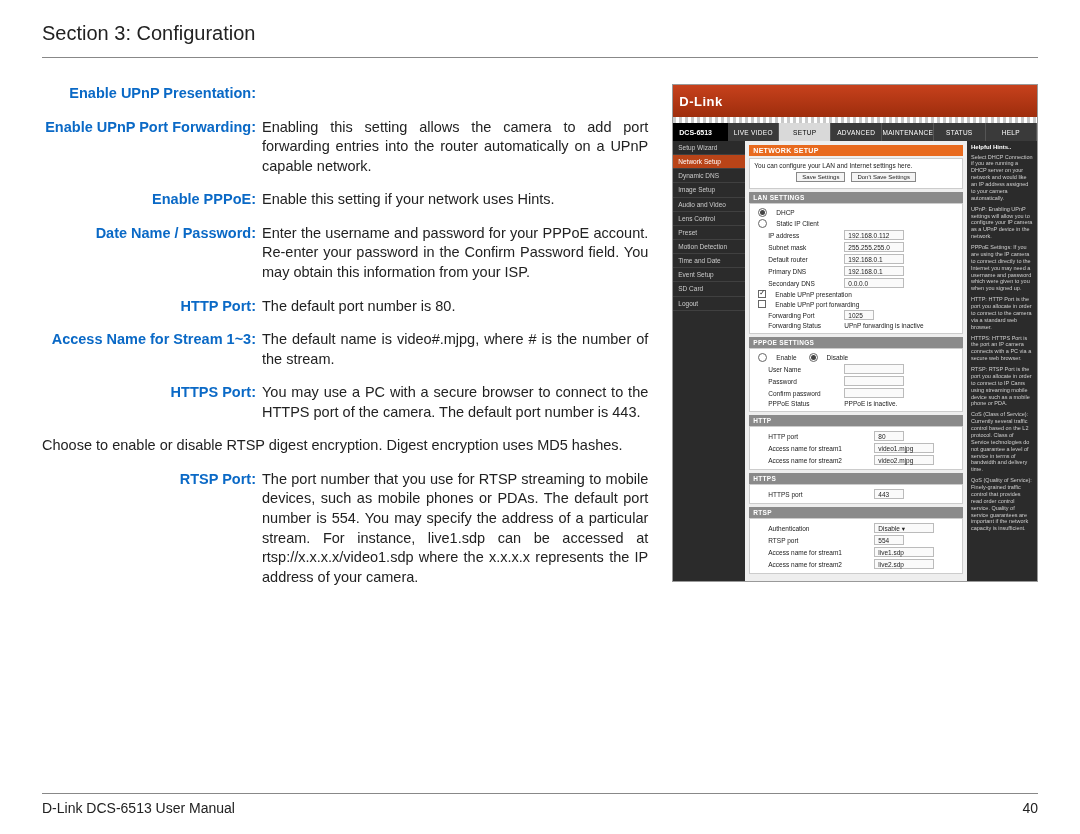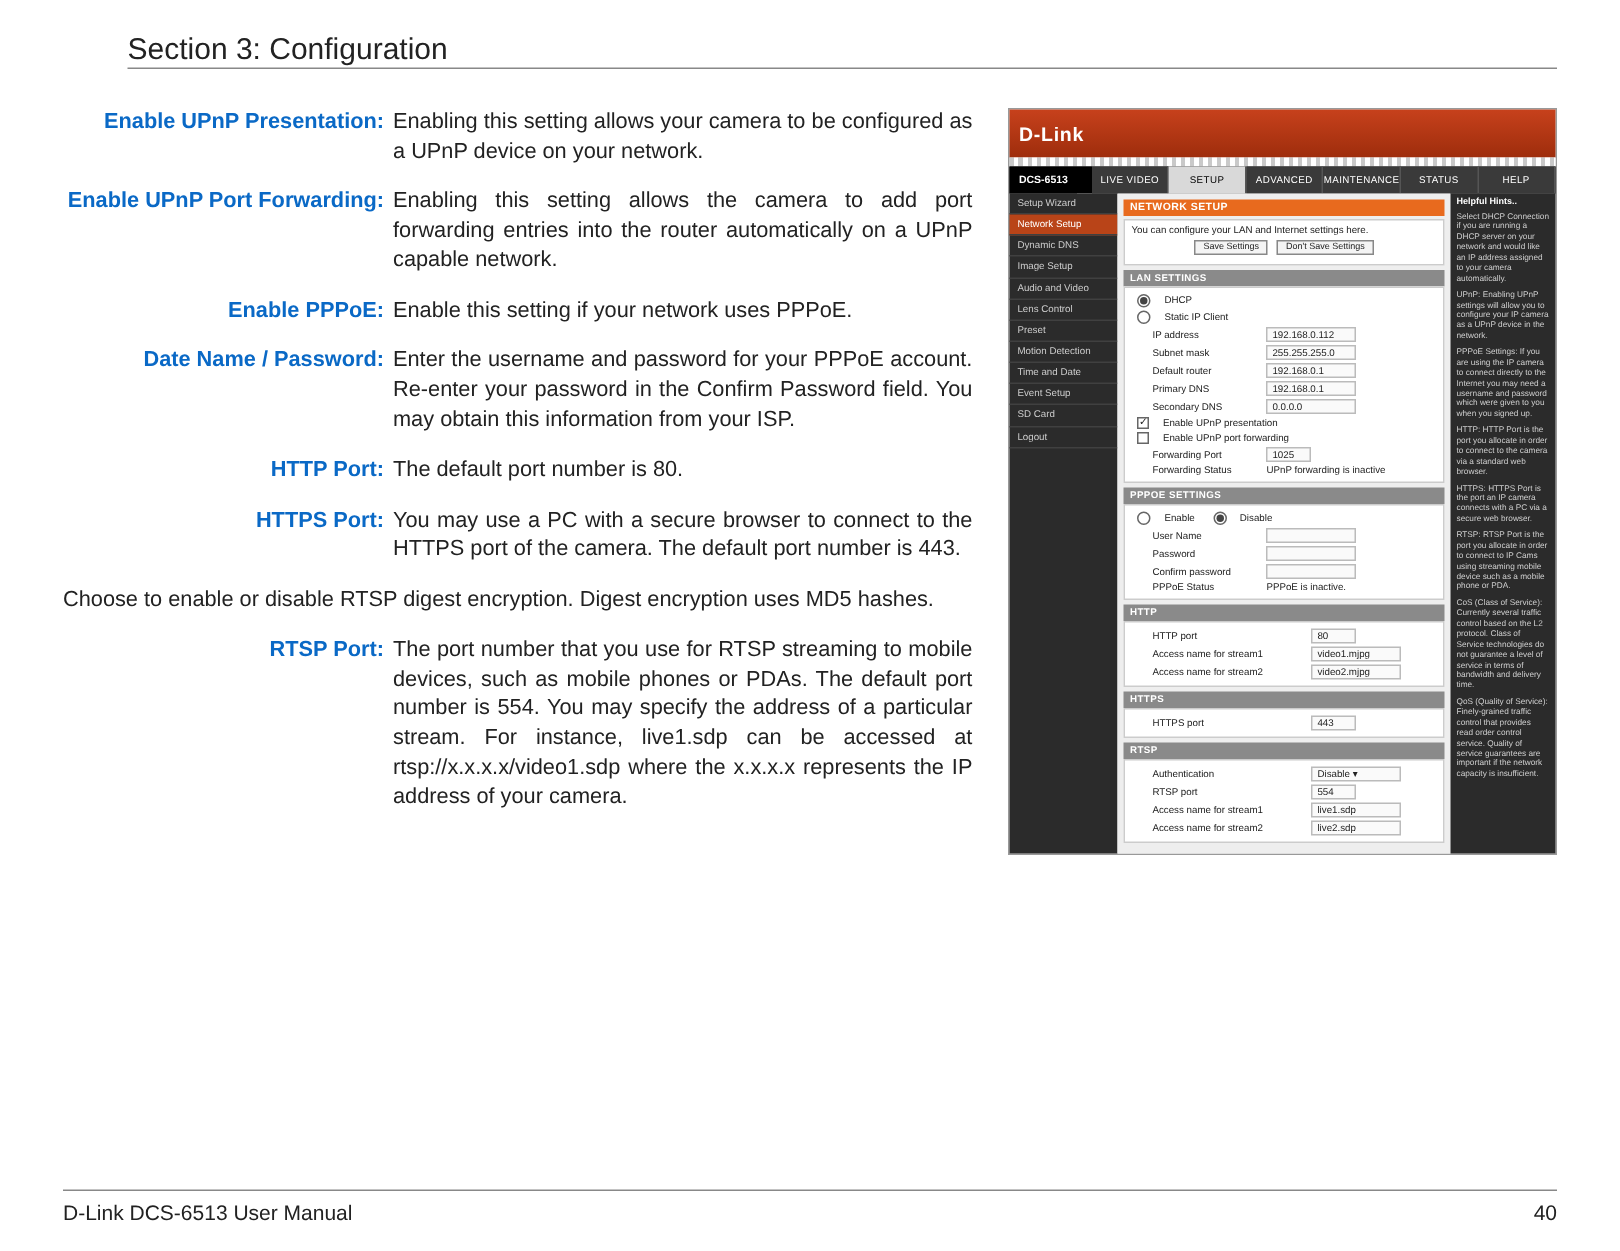--- a/index.html
+++ b/index.html
@@ -1,18 +1,18 @@
 <!DOCTYPE html>
 <html><head>
 <meta charset="utf-8">
 <style>
   * { box-sizing: border-box; margin: 0; padding: 0; }
   html, body { width: 1080px; height: 834px; font-family: "Segoe UI", "Helvetica Neue", Arial, sans-serif; color: #222; background:#fff; }
   .page { width: 1080px; height: 834px; position: relative; padding: 22px 42px 0 42px; }
-  .section-header { font-size: 20px; font-weight: 400; border-bottom: 1px solid #888; padding-bottom: 0; margin-bottom: 26px; margin-left: 43px; }
+  .section-header { font-size: 20px; font-weight: 400; border-bottom: 1px solid #888; padding-bottom: 12px; margin-bottom: 26px; }
   .content { display: flex; gap: 24px; }
   .definitions { width: 620px; }
   .def-row { display: flex; margin-bottom: 14px; font-size: 14.5px; line-height: 1.35; }
   .def-term { width: 220px; min-width: 220px; text-align: right; color: #0a69c6; font-weight: 700; padding-right: 6px; }
   .def-desc { flex: 1; text-align: justify; }
   .screenshot { width: 374px; }
   .shot-outer { border: 1px solid #999; background: #fff; }
   .dlink-bar { background: linear-gradient(#c7411c,#9e2d0c); height: 26px; display:flex; align-items:center; padding:16px 6px; }
   .dlink-logo { color:#fff; font-weight:700; font-size:13px; font-family: Arial, sans-serif; letter-spacing:0.5px; }
   .stripe { height:6px; background: repeating-linear-gradient(90deg,#c9c9c9 0 3px,#fff 3px 6px); }
@@ -45,37 +45,40 @@
 </head>
 <body>
 
 <div class="page">
   <div class="section-header">Section 3: Configuration</div>
 
   <div class="content">
     <div class="definitions">
       <div class="def-row">
           <div class="def-term">Enable UPnP Presentation:</div>
-          <div class="def-desc">Enabling this setting allows your camera to be configured as a UPnP device on your network.</div>
         </div>
       <div class="def-row">
           <div class="def-term">Enable UPnP Port Forwarding:</div>
           <div class="def-desc">Enabling this setting allows the camera to add port forwarding entries into the router automatically on a UPnP capable network.</div>
         </div>
       <div class="def-row">
           <div class="def-term">Enable PPPoE:</div>
-          <div class="def-desc">Enable this setting if your network uses PPPoE.</div>
+          <div class="def-desc">Enable this setting if your network uses Hints.</div>
         </div>
       <div class="def-row">
           <div class="def-term">Date Name / Password:</div>
           <div class="def-desc">Enter the username and password for your PPPoE account. Re-enter your password in the Confirm Password field. You may obtain this information from your ISP.</div>
         </div>
       <div class="def-row">
           <div class="def-term">HTTP Port:</div>
           <div class="def-desc">The default port number is 80.</div>
+        </div>
+      <div class="def-row">
+          <div class="def-term">Access Name for Stream 1~3:</div>
+          <div class="def-desc">The default name is video#.mjpg, where # is the number of the stream.</div>
         </div>
       <div class="def-row">
           <div class="def-term">HTTPS Port:</div>
           <div class="def-desc">You may use a PC with a secure browser to connect to the HTTPS port of the camera. The default port number is 443.</div>
         </div>
       <div class="def-row">
           <div class="def-desc">Choose to enable or disable RTSP digest encryption. Digest encryption uses MD5 hashes.</div>
         </div>
       <div class="def-row">
           <div class="def-term">RTSP Port:</div>

